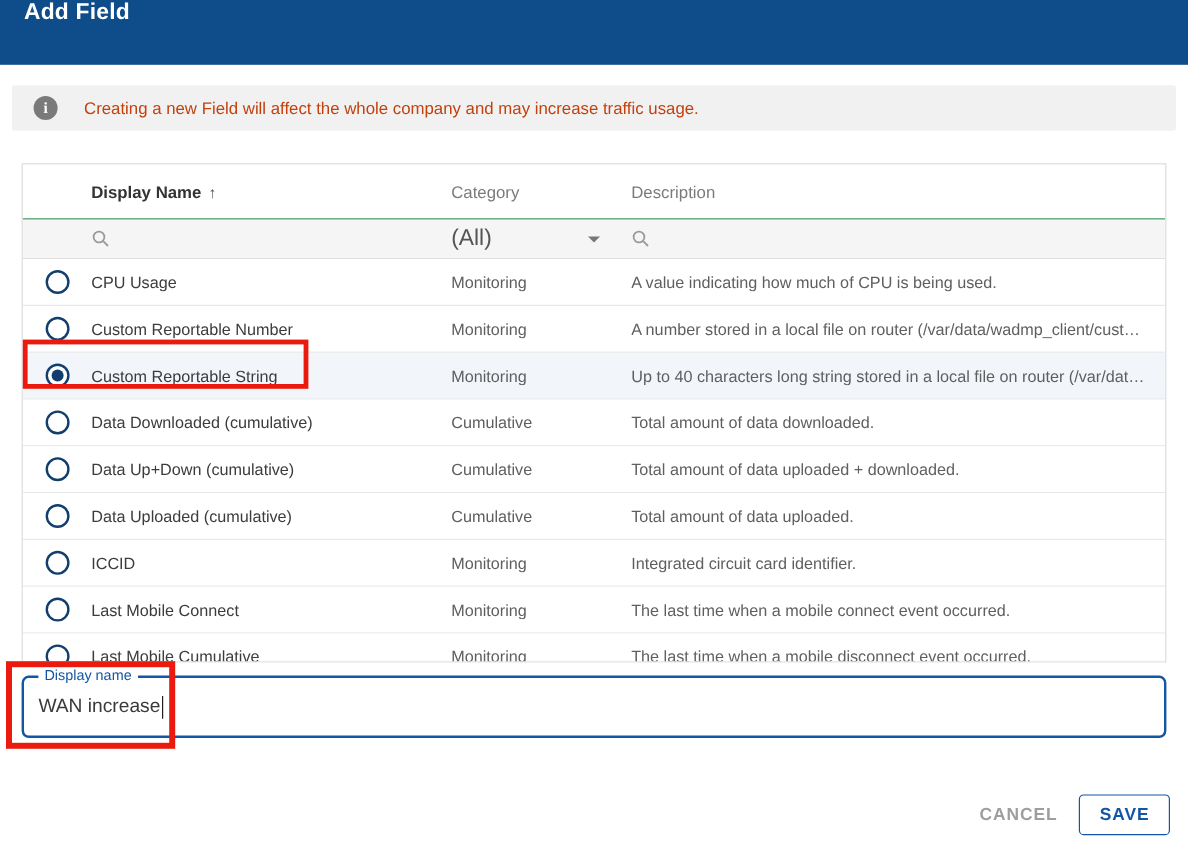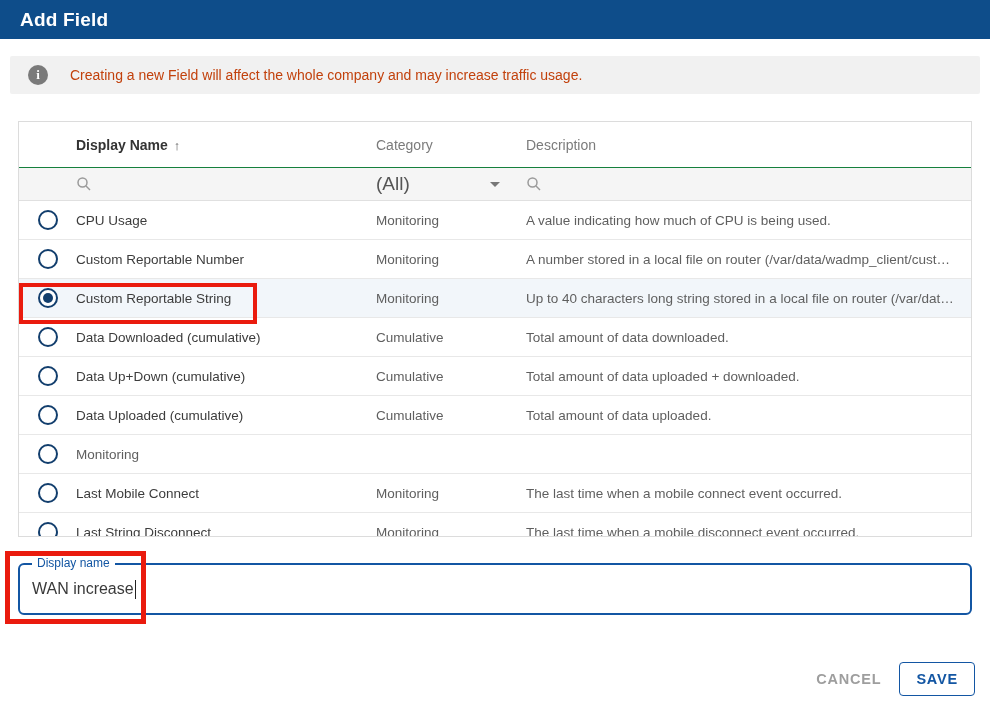--- a/index.html
+++ b/index.html
@@ -1,20 +1,20 @@
 <!DOCTYPE html>
 <html><head>
 <meta charset="utf-8">
 <style>
   * { margin:0; padding:0; box-sizing:border-box; }
   html,body { width:990px; height:709px; background:#fff; font-family:"Liberation Sans", sans-serif; }
   .screen { position:relative; width:990px; height:709px; background:#fff; overflow:hidden; }
 
   
-  .titlebar { height:39px; background:#0e4d8a; display:flex; align-items:center; padding:0 20px; }
+  .titlebar { height:54px; background:#0e4d8a; display:flex; align-items:flex-start; padding:0 20px; }
   .titlebar h1 { color:#fff; font-size:19px; font-weight:bold; letter-spacing:.2px; }
 
   
   .banner { margin:17px 10px 0 10px; height:38px; background:#f1f1f1; border-radius:2px;
             display:flex; align-items:center; padding:0 18px; }
   .info-icon { width:20px; height:20px; border-radius:50%; background:#7a7a7a; color:#fff;
                font-size:13px; font-weight:bold; font-family:"Liberation Serif", serif;
                display:flex; align-items:center; justify-content:center; flex:0 0 auto; }
   .banner-text { color:#c2410c; font-size:14px; margin-left:22px; white-space:nowrap; }
 
@@ -153,35 +153,37 @@
           <span class="radio"></span>
         </div>
       <div class="cell-name">Data Uploaded (cumulative)</div>
       <div class="cell-dim">Cumulative</div>
       <div class="cell-dim">Total amount of data uploaded.</div>
     </div>
     <div class="trow row">
       <div class="radio-cell">
           <span class="radio"></span>
         </div>
-      <div class="cell-dim">Monitoring</div>
+      <div class="cell-name">ICCID</div>
+      <div class="cell-dim">Monitoring</div>
+      <div class="cell-dim">Integrated circuit card identifier.</div>
     </div>
     <div class="trow row">
       <div class="radio-cell">
           <span class="radio"></span>
         </div>
       <div class="cell-name">Last Mobile Connect</div>
       <div class="cell-dim">Monitoring</div>
       <div class="cell-dim">The last time when a mobile connect event occurred.</div>
     </div>
     <div class="trow row">
       <div class="radio-cell">
           <span class="radio"></span>
         </div>
-      <div class="cell-name">Last String Disconnect</div>
+      <div class="cell-name">Last Mobile Cumulative</div>
       <div class="cell-dim">Monitoring</div>
       <div class="cell-dim">The last time when a mobile disconnect event occurred.</div>
     </div>
   </div>
 
   <div class="field">
     <span class="field-label">Display name</span>
     <span class="field-value">
       <span>WAN increase</span>
         <span class="cursor-bar"></span>

